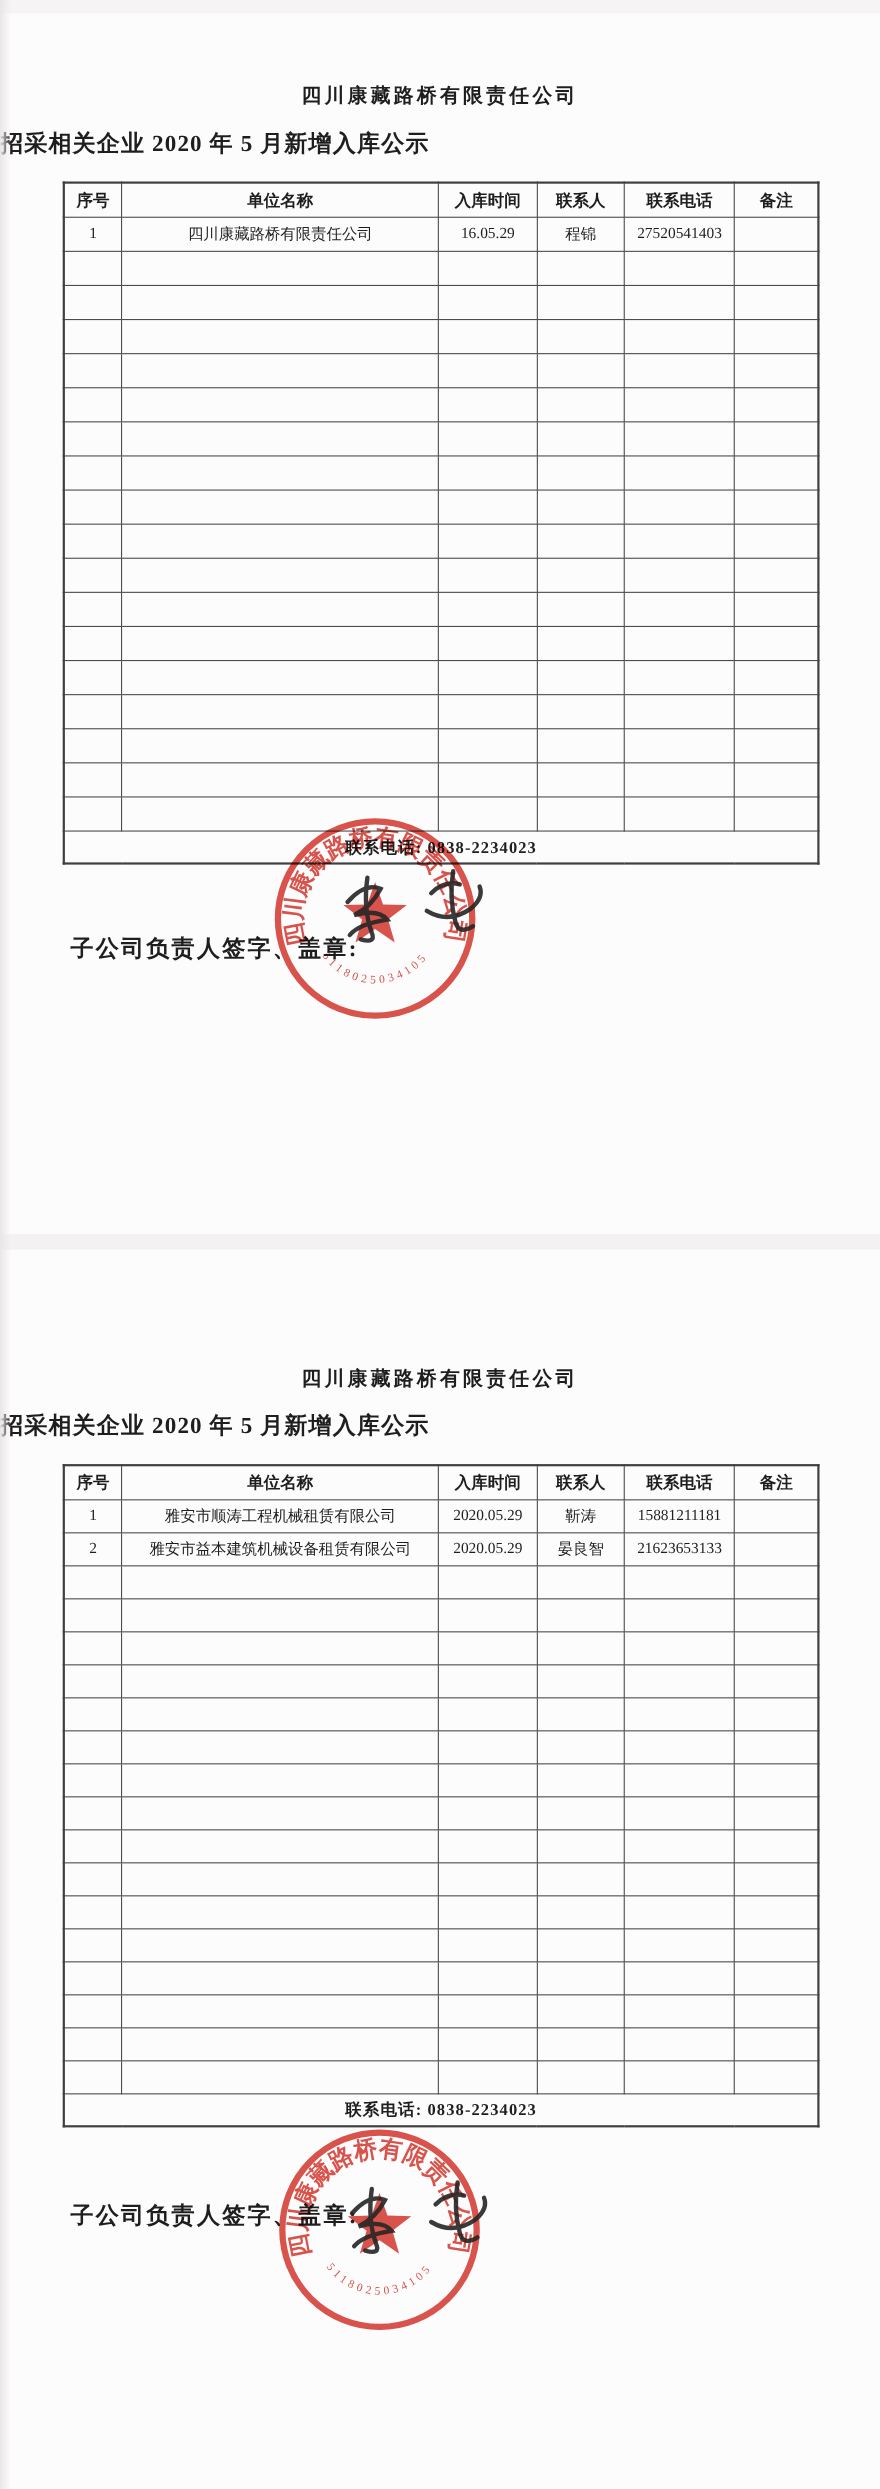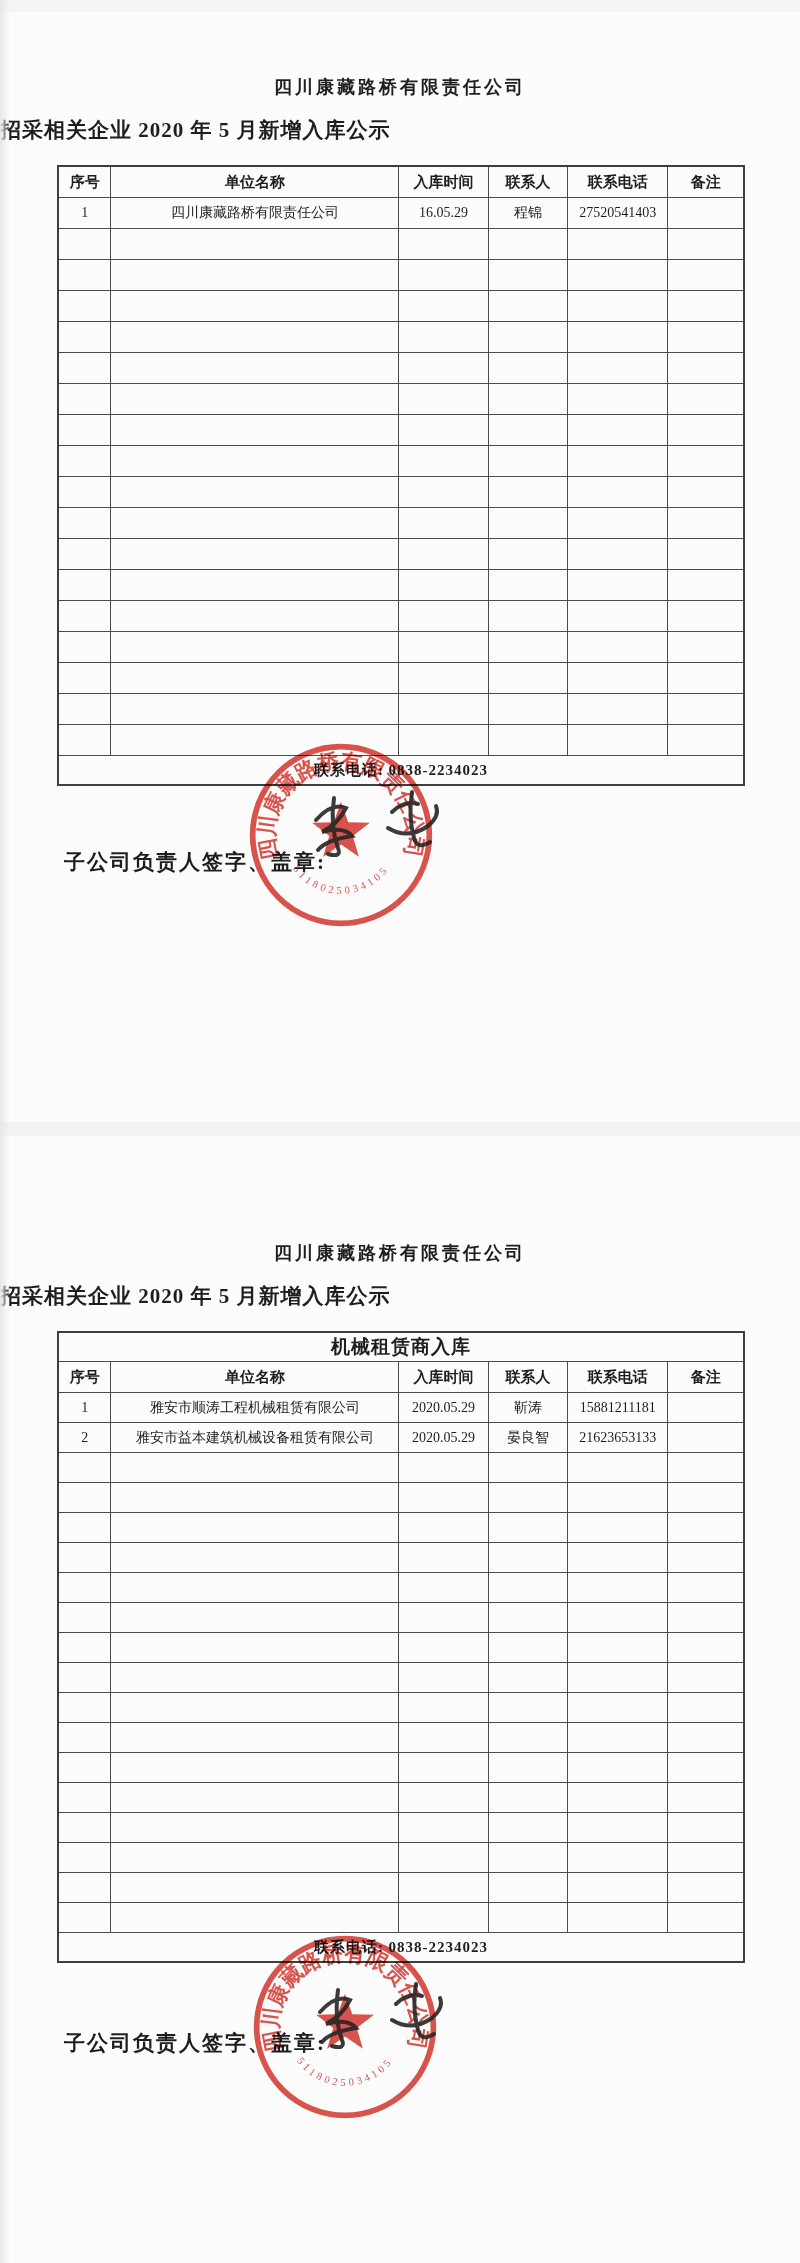--- a/index.html
+++ b/index.html
@@ -267,23 +267,20 @@
   <table class="roster">
     <colgroup>
       <col style="width:7.7%">
         <col style="width:42%">
         <col style="width:13%">
       <col style="width:11.6%">
         <col style="width:14.6%">
         <col style="width:11.1%">
     </colgroup>
     <thead>
-      <tr class="t-title">
-        <th colspan="6">机械租赁商入库</th>
-      </tr>
       <tr class="t-head">
         <th>序号</th>
         <th>单位名称</th>
         <th>入库时间</th>
         <th>联系人</th>
         <th>联系电话</th>
         <th>备注</th>
       </tr>
     </thead>
     <tbody>

